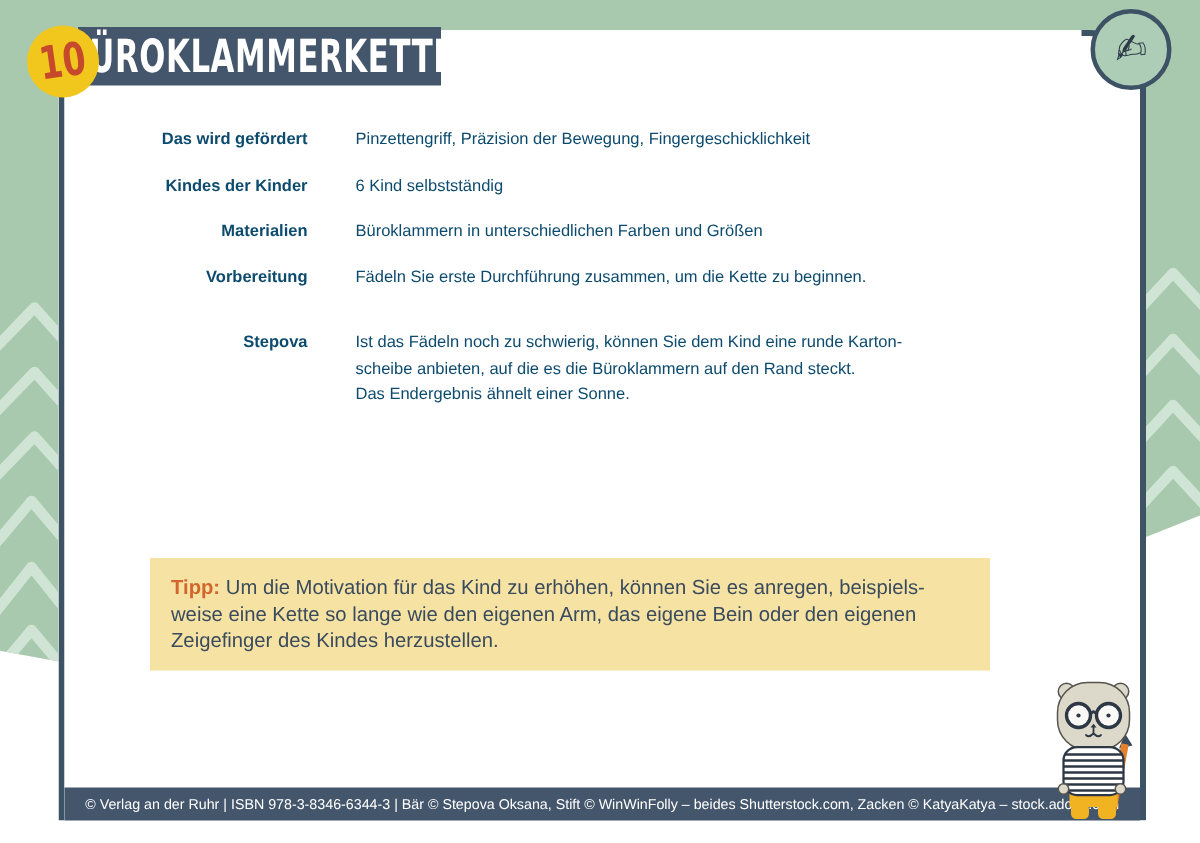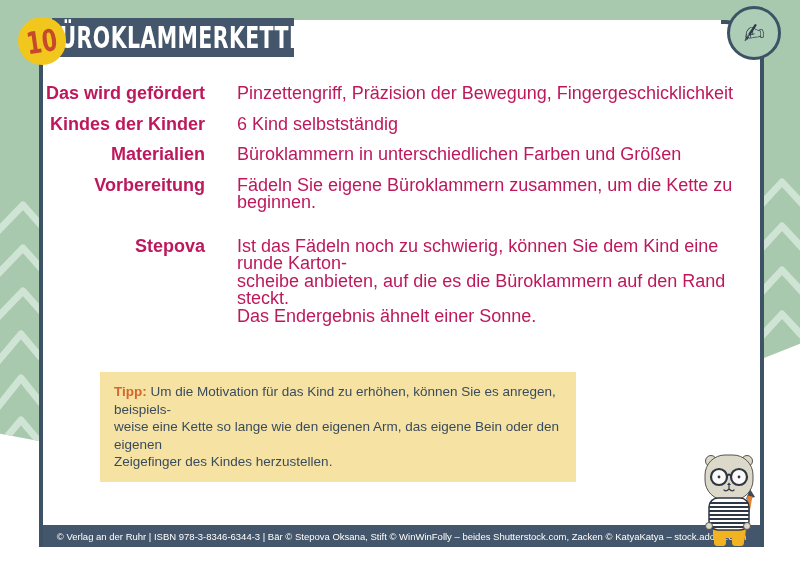--- a/index.html
+++ b/index.html
@@ -43,27 +43,27 @@
   }
   .stamp{
     position:absolute;left:727px;top:6px;width:48px;height:48px;border-radius:50%;
     background:#aecdb6;border:3px solid #3e5266;z-index:4;
     display:flex;align-items:center;justify-content:center;
   }
   .stamp .glyph{font-size:26px;color:#2e3a4a;transform:rotate(-8deg);line-height:1;
     font-family:"DejaVu Sans",sans-serif;}
   
   .content{position:absolute;left:43px;top:85px;width:700px;z-index:2;
-    color:#be185d;font-size:18px;line-height:17.5px;}
+    color:#0c4a6e;font-size:11px;line-height:17.5px;}
   .row{display:grid;grid-template-columns:162px 1fr;column-gap:32px;margin-bottom:13px;}
   .row .lab{font-weight:700;text-align:right;}
   .pre{white-space:pre-line;}
   
   .tipbox{
-    position:absolute;left:100px;top:372px;width:476px;box-sizing:border-box;
+    position:absolute;left:100px;top:372px;width:560px;box-sizing:border-box;
     background:#f6e3a3;padding:11px 14px;z-index:2;
     color:#3a4b5e;font-size:13.5px;line-height:17.5px;
   }
   .tip-label{color:#d2662d;font-weight:700;}
   
   .footerbar{
     position:absolute;left:43px;top:525px;width:717px;height:22px;background:#44566b;z-index:3;
     display:flex;align-items:center;justify-content:center;
   }
   .footerbar .ftext{color:#ffffff;font-size:9.5px;letter-spacing:0;white-space:nowrap;}
@@ -123,21 +123,21 @@
     <div class="row">
       <div class="lab">Kindes der Kinder</div>
       <div class="val pre">6 Kind selbstständig</div>
     </div>
     <div class="row">
       <div class="lab">Materialien</div>
       <div class="val pre">Büroklammern in unterschiedlichen Farben und Größen</div>
     </div>
     <div class="row">
       <div class="lab">Vorbereitung</div>
-      <div class="val pre">Fädeln Sie eigene Büroklammern zusammen, um die Kette zu beginnen.</div>
+      <div class="val pre">Fädeln Sie erste Durchführung zusammen, um die Kette zu beginnen.</div>
     </div>
     <div class="row">
     </div>
     <div class="row">
       <div class="lab">Stepova</div>
       <div class="val pre">Ist das Fädeln noch zu schwierig, können Sie dem Kind eine runde Karton-
 scheibe anbieten, auf die es die Büroklammern auf den Rand steckt.
 Das Endergebnis ähnelt einer Sonne.</div>
     </div>
   </div>

